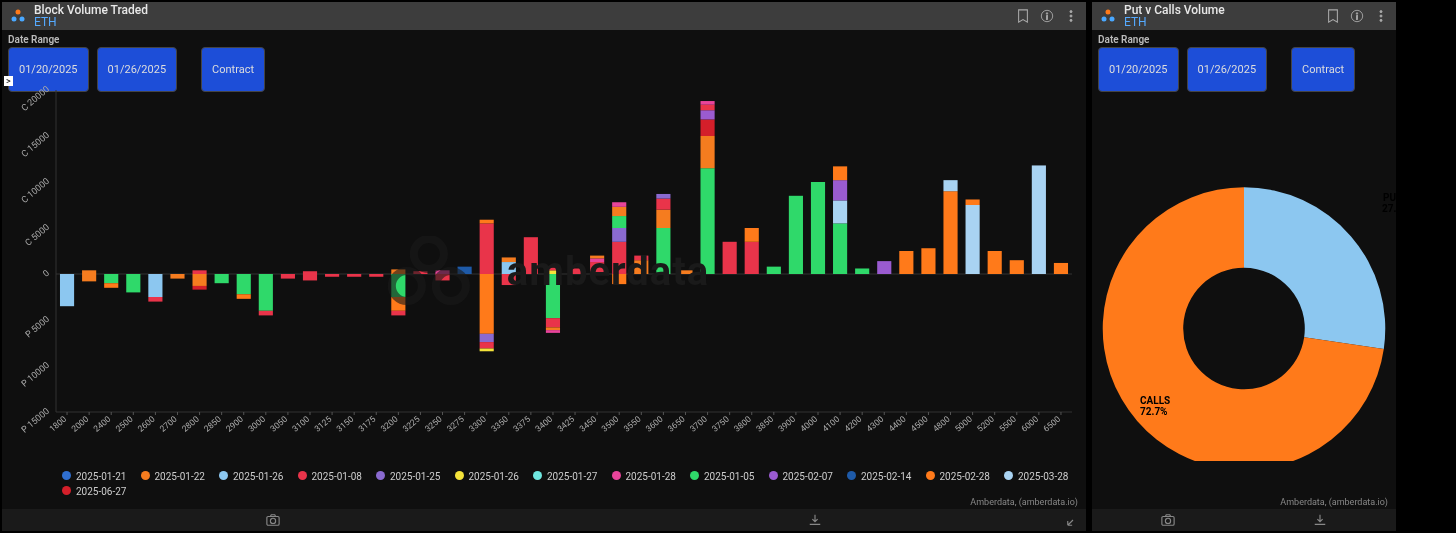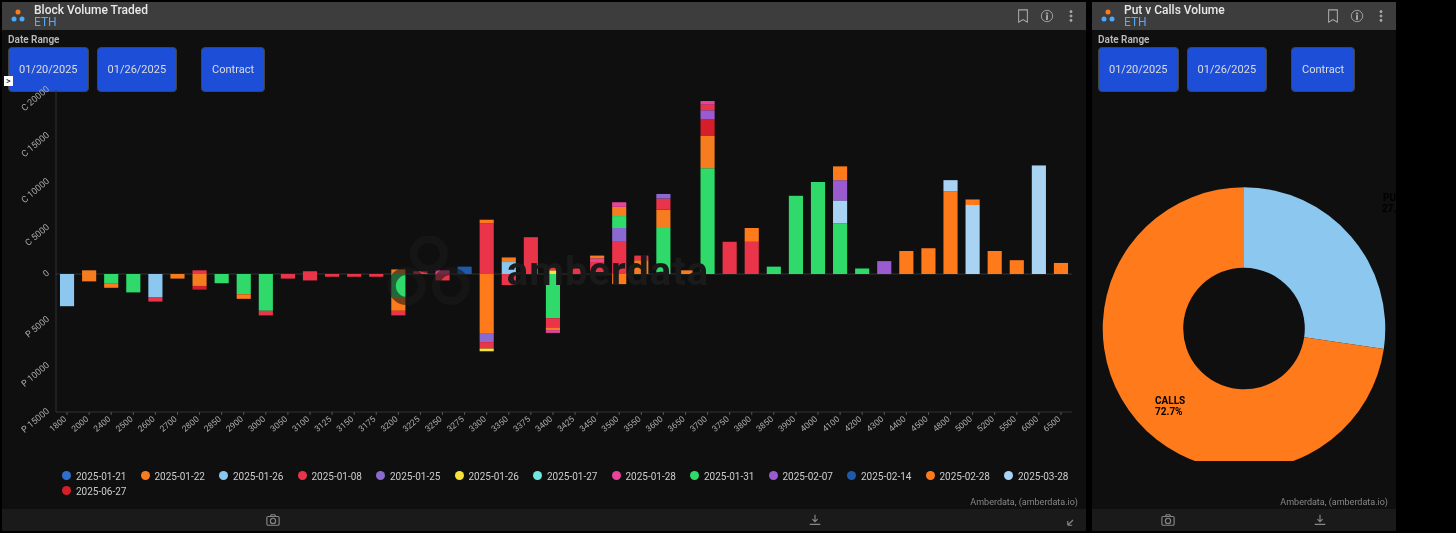--- a/index.html
+++ b/index.html
@@ -90,21 +90,21 @@
     display: flex; justify-content: space-around; align-items: center;
   }
   .toolbar .tico { width:14px; height:14px; fill:none; stroke:#888; stroke-width:1.3; cursor:pointer; }
 
   
   .donut-wrap {
     position: absolute; top: 80px; left: 0; right: 0; bottom: 32px;
     display:flex; align-items:center; justify-content:center;
   }
   .donut-labels { position:absolute; font-size:10px; font-weight:700; color:#000; }
-  #pie-calls { left: 48px; top: 393px; margin-left: 15px; }
+  #pie-calls { left: 48px; top: 393px; }
   #pie-puts  { left: 290px; top: 190px; text-align:center; }
 </style>
 </head>
 <body>
 
 <div class="panel left">
   <div class="titlebar">
     <span class="brand-icon">
       <svg viewBox="0 0 16 16">
           <circle cx="8" cy="4" r="2.5" fill="#ff7a1a"></circle>
@@ -379,21 +379,21 @@
       <div class="legend-item">
         <span class="swatch" style="background: rgb(111, 231, 224);"></span>
         <span>2025-01-27</span>
       </div>
       <div class="legend-item">
         <span class="swatch" style="background: rgb(232, 68, 154);"></span>
         <span>2025-01-28</span>
       </div>
       <div class="legend-item">
         <span class="swatch" style="background: rgb(47, 217, 106);"></span>
-        <span>2025-01-31</span>
+        <span>2025-01-05</span>
       </div>
       <div class="legend-item">
         <span class="swatch" style="background: rgb(154, 91, 208);"></span>
         <span>2025-02-07</span>
       </div>
       <div class="legend-item">
         <span class="swatch" style="background: rgb(30, 90, 168);"></span>
         <span>2025-02-14</span>
       </div>
       <div class="legend-item">

